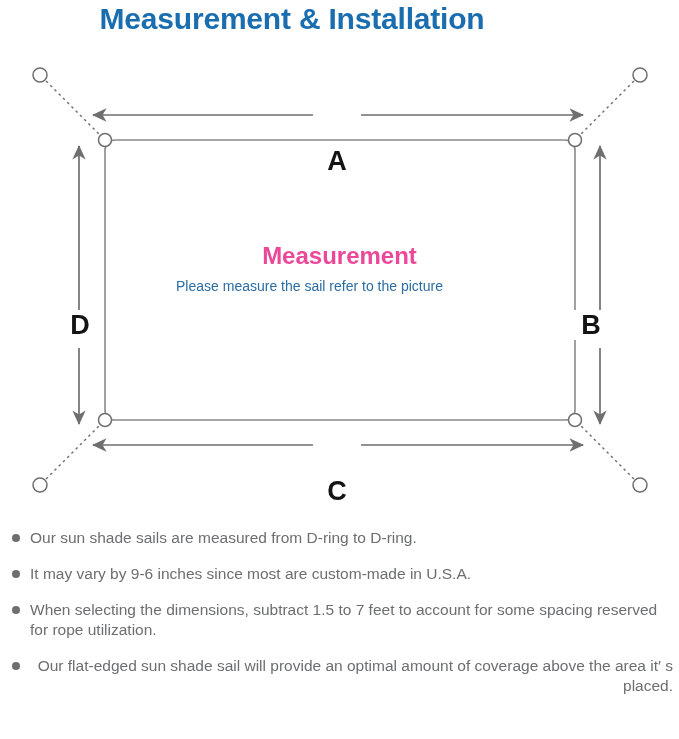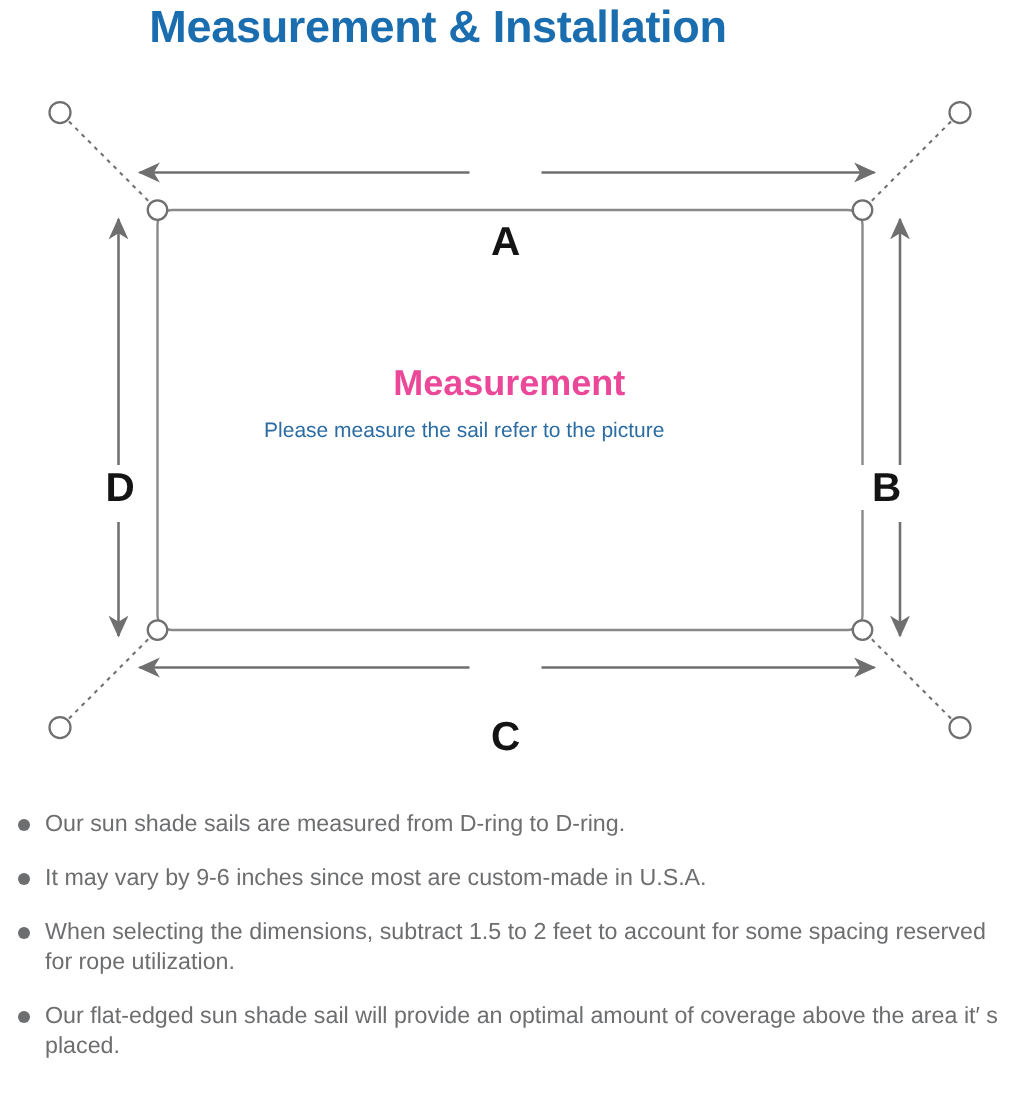--- a/index.html
+++ b/index.html
@@ -87,27 +87,27 @@
   .notes {
     position: absolute;
     left: 0;
     top: 524px;
     width: 679px;
   }
   .note {
     position: relative;
     padding-left: 30px;
     padding-right: 6px;
-    margin: 16px 0 16px 0;
+    margin: 4px 0 16px 0;
     font-size: 15.5px;
     line-height: 20px;
     color: #6d6e70;
     font-family: "Liberation Sans", sans-serif;
   }
-  .note:last-child { margin-bottom: 0; }
+  .note:last-child { margin-bottom: 0; text-align: right; }
   .note .dot {
     position: absolute;
     left: 12px;
     top: 6px;
     width: 8px;
     height: 8px;
     border-radius: 50%;
     background: #6d6e70;
   }
 </style>
@@ -170,19 +170,19 @@
   <p class="note">
     <span class="dot"></span>
     <span>Our sun shade sails are measured from D-ring to D-ring.</span>
   </p>
   <p class="note">
     <span class="dot"></span>
     <span>It may vary by 9-6 inches since most are custom-made in U.S.A.</span>
   </p>
   <p class="note">
     <span class="dot"></span>
-    <span>When selecting the dimensions, subtract 1.5 to 2 feet to account for some spacing reserved for rope utilization.</span>
+    <span>When selecting the dimensions, subtract 1.5 to 7 feet to account for some spacing reserved for rope utilization.</span>
   </p>
   <p class="note">
     <span class="dot"></span>
     <span>Our flat-edged sun shade sail will provide an optimal amount of coverage above the area it′ s placed.</span>
   </p>
 </div>
 
 </body></html>

